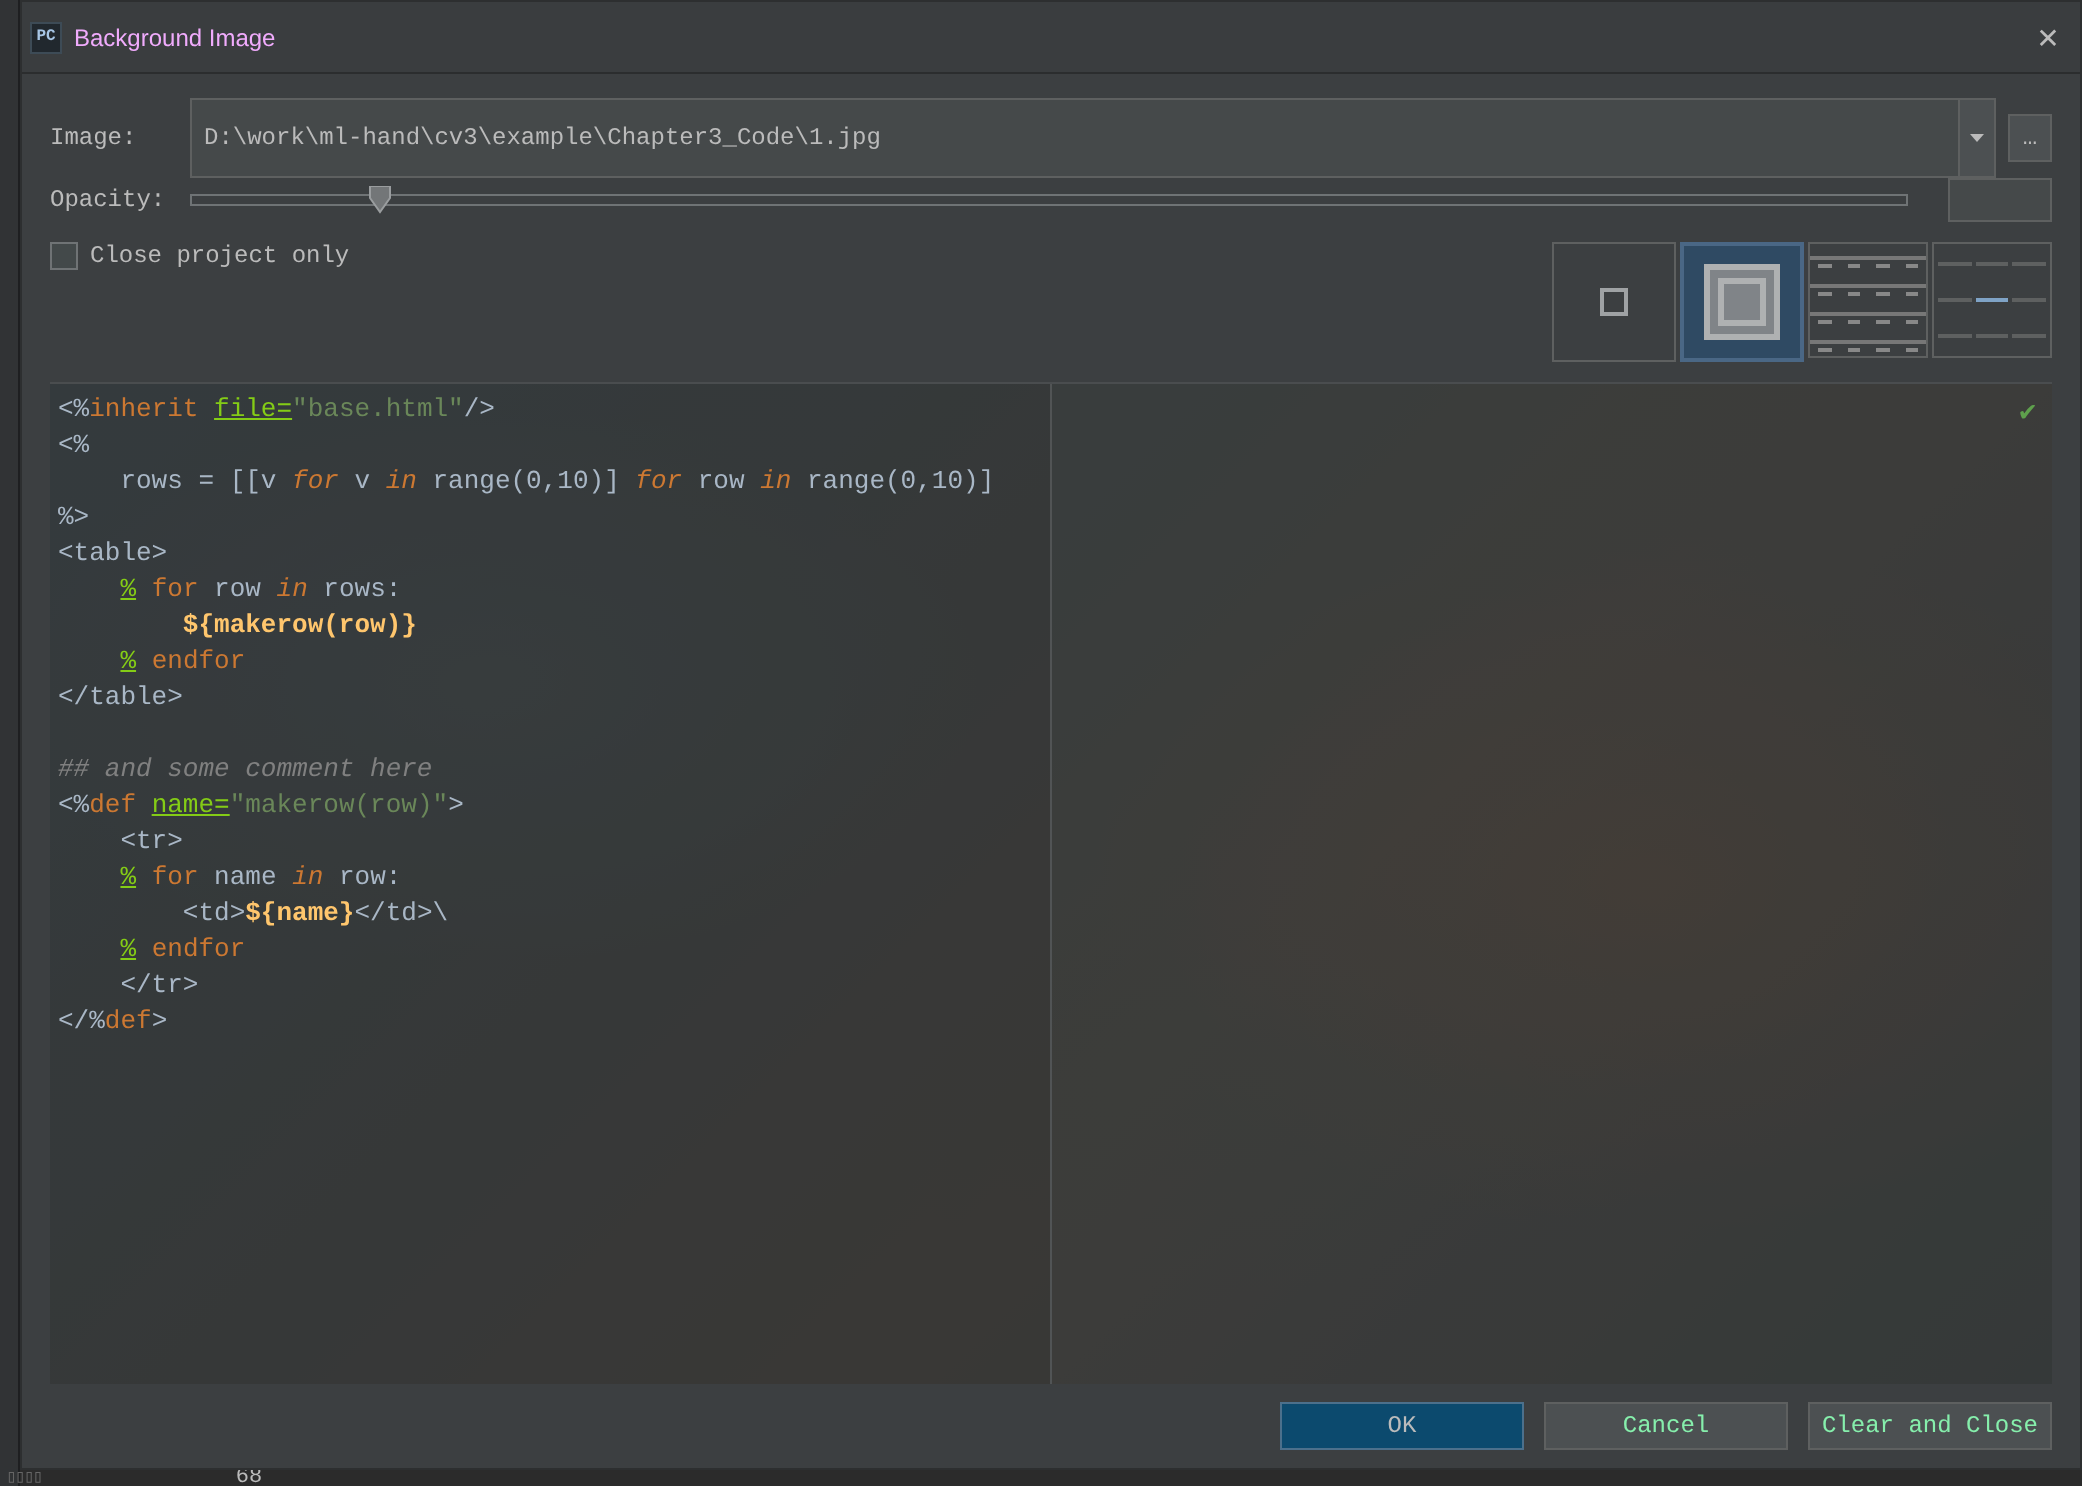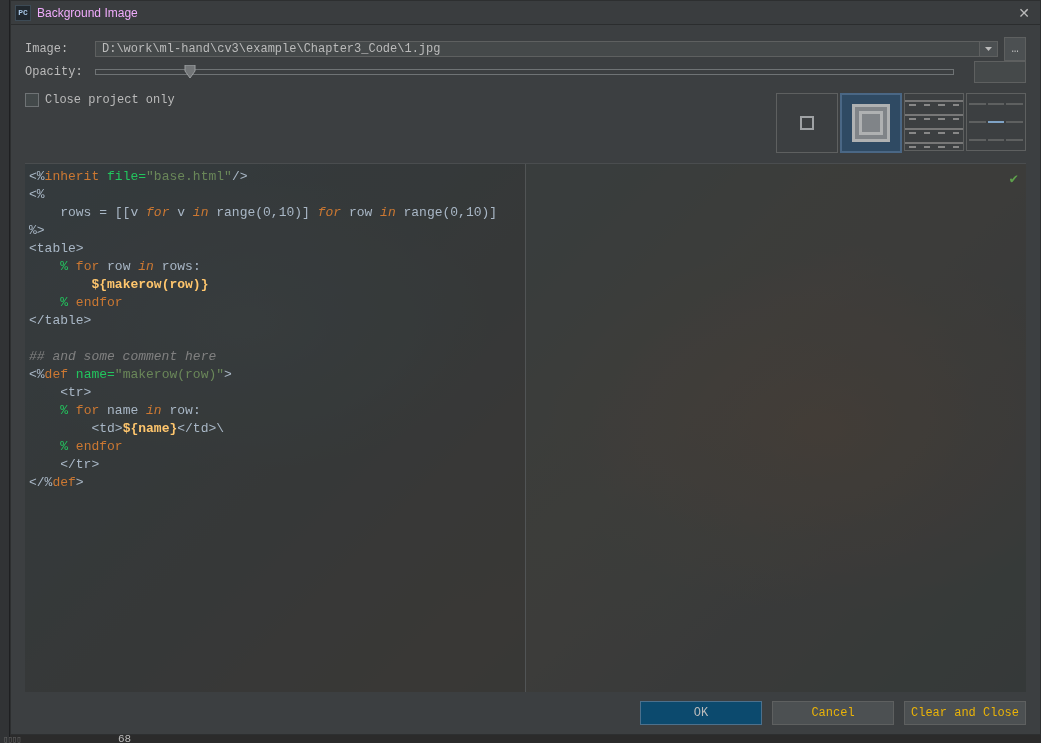--- a/index.html
+++ b/index.html
@@ -19,21 +19,21 @@
     z-index: 0;
   }
   .dialog {
     position: absolute; left: 10px; top: 0; right: 0; bottom: 8px;
     background: #3c3f41;
     border: 1px solid #2d2f30;
     display: flex; flex-direction: column;
     z-index: 1;
   }
   .titlebar {
-    height: 24px;
+    height: 36px;
     background: #3a3d3f;
     border-bottom: 1px solid #2b2d2e;
     display: flex; align-items: center;
     padding: 0 4px;
   }
   .app-icon {
     width: 16px; height: 16px;
     background: #21282e;
     border: 1px solid #3d4b56;
     display: flex; align-items: center; justify-content: center;
@@ -57,21 +57,21 @@
   }
   .field-row {
     display: flex; align-items: center;
     margin-bottom: 0;
   }
   .field-label { width: 70px; color: #bbbbbb; }
   .image-input-wrap {
     flex: 1; display: flex; align-items: stretch;
     border: 1px solid #5e6060;
     background: #45494a;
-    height: 16px;
+    height: 40px;
   }
   .image-input {
     flex: 1; background: transparent; border: none;
     color: #bbbbbb; font-family: inherit; font-size: 12px;
     padding: 0 6px; outline: none;
   }
   .dropdown-arrow {
     width: 18px; background: #4c5052;
     border-left: 1px solid #5e6060;
     display: flex; align-items: center; justify-content: center;
@@ -243,38 +243,38 @@
     background: rgba(49,51,53,0.3);
     border-right: 1px solid rgba(80,83,85,0.4);
   }
   .code {
     padding: 4px 0 0 4px;
     white-space: pre;
     color: #a9b7c6;
   }
   .kw-orange { color: #cc7832; font-style: italic; }
   .kw-orange-b { color: #cc7832; }
-  .kw-yellow { color: #22c55e; }
+  .kw-yellow { color: #84cc16; text-decoration: underline; }
   .kw-green { color: #6a8759; }
   .kw-comment { color: #808080; font-style: italic; }
   .kw-bracehl { color: #ffc66d; font-weight: bold; }
 
   .footer {
     height: 42px;
     display: flex; align-items: center; justify-content: flex-end;
     gap: 10px;
     padding: 0 14px;
     background: #3c3f41;
   }
   .btn {
     min-width: 122px;
     height: 24px;
     border: 1px solid #5e6060;
     background: #4c5052;
-    color: #eab308;
+    color: #86efac;
     font-family: inherit;
     font-size: 12px;
     cursor: pointer;
     display: flex; align-items: center; justify-content: center;
   }
   .btn.primary {
     background: #0c4a6e;
     border-color: #4c708c;
     color: #bbbbbb;
   }

